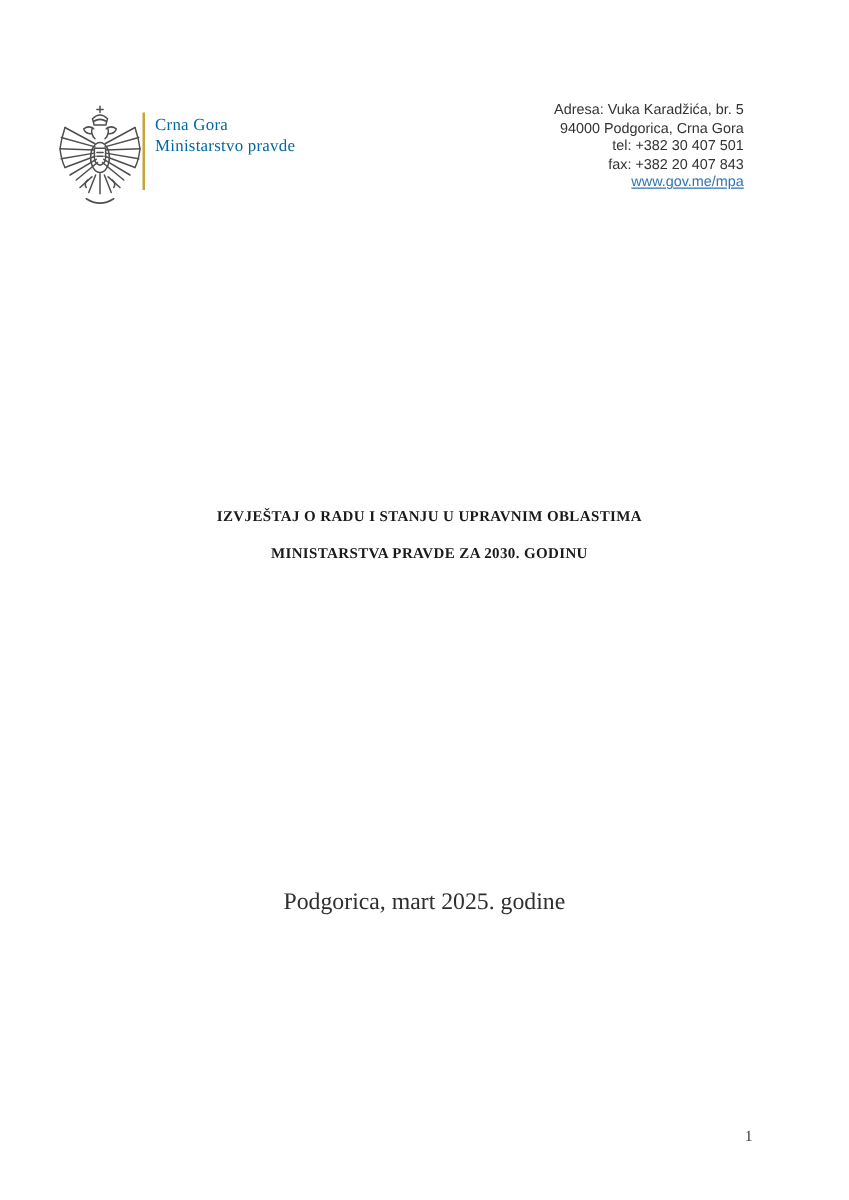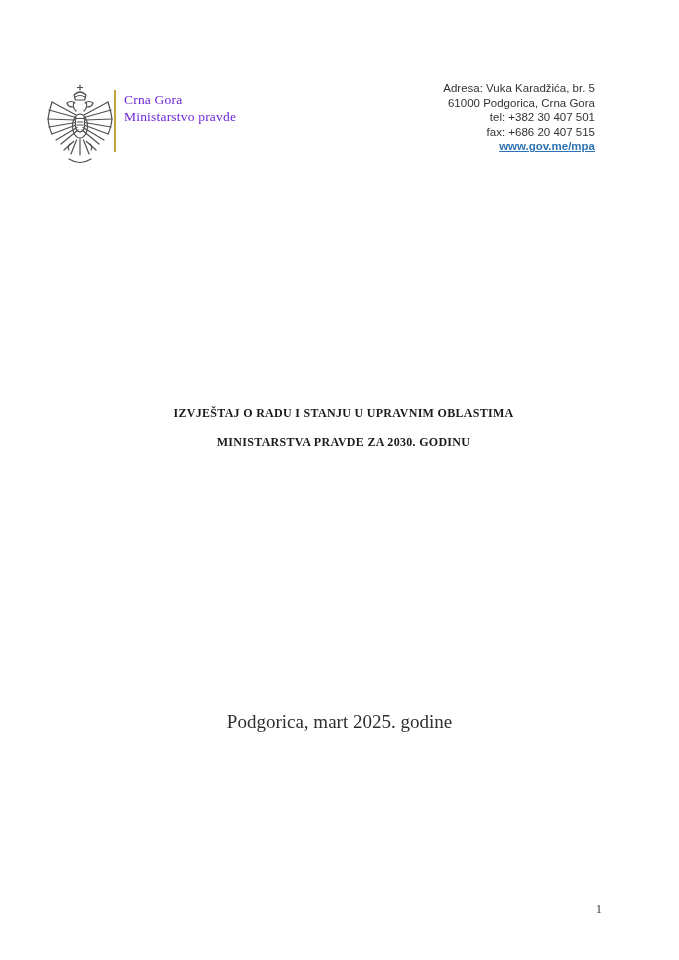--- a/index.html
+++ b/index.html
@@ -26,40 +26,40 @@
     left: 114px;
     top: 90px;
     width: 2px;
     height: 62px;
     background: #c7a33b;
   }
   .org-block {
     position: absolute;
     left: 124px;
     top: 91px;
-    color: #6d28d9;
+    color: #0369a1;
     font-family: "Liberation Serif", serif;
     font-size: 13.5px;
     line-height: 17px;
     letter-spacing: 0.2px;
   }
   .contact-block {
     position: absolute;
     top: 81px;
     right: 84px;
     text-align: right;
     font-family: "Liberation Sans", sans-serif;
     font-size: 11.5px;
     line-height: 14.6px;
     color: #333333;
   }
   .contact-block .website a {
     color: #2e74b5;
     text-decoration: underline;
-    font-weight: 700;
+    font-weight: 400;
   }
   
   .doc-title {
     position: absolute;
     top: 399px;
     left: 4px;
     width: 100%;
     text-align: center;
     font-family: "Liberation Serif", serif;
     font-weight: bold;
@@ -127,23 +127,23 @@
 
   <div class="gold-divider"></div>
 
   <div class="org-block">
     <div>Crna Gora</div>
     <div>Ministarstvo pravde</div>
   </div>
 
   <div class="contact-block">
     <div>Adresa: Vuka Karadžića, br. 5</div>
-    <div>61000 Podgorica, Crna Gora</div>
+    <div>94000 Podgorica, Crna Gora</div>
     <div>tel: +382 30 407 501</div>
-    <div>fax: +686 20 407 515</div>
+    <div>fax: +382 20 407 843</div>
     <div class="website">
       <a href="#">www.gov.me/mpa</a>
     </div>
   </div>
 
   <div class="doc-title">
     <div>IZVJEŠTAJ O RADU I STANJU U UPRAVNIM OBLASTIMA</div>
     <div>MINISTARSTVA PRAVDE ZA 2030. GODINU</div>
   </div>
 

